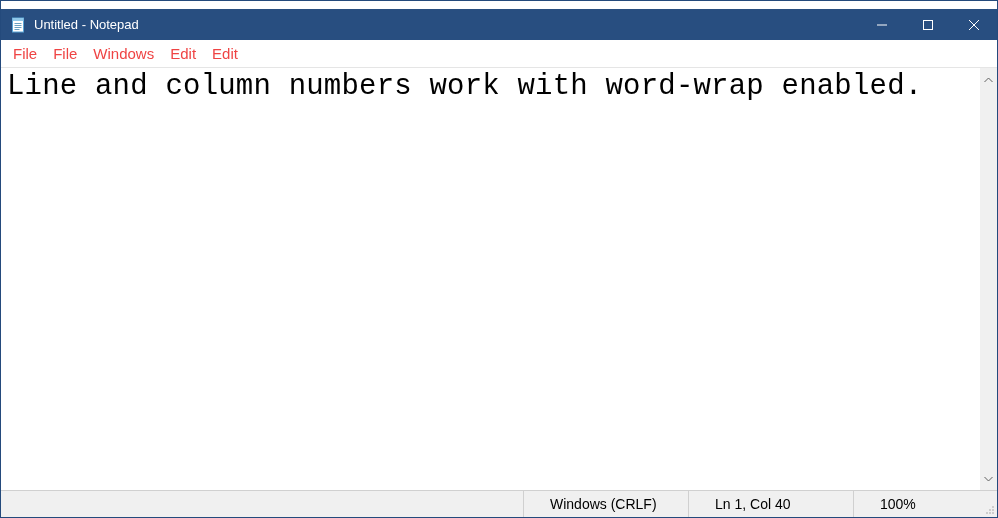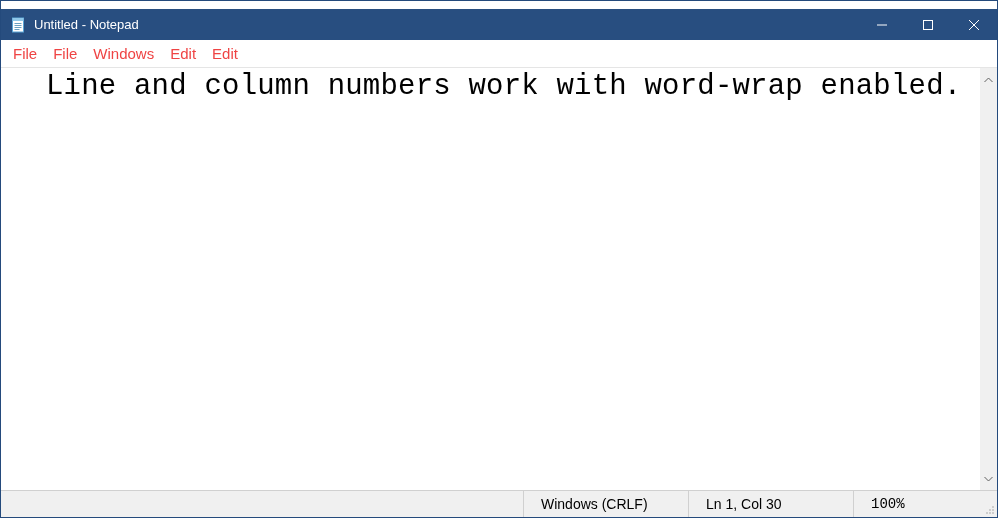--- a/index.html
+++ b/index.html
@@ -56,21 +56,20 @@
       font-size: 29px;
       line-height: 1.18;
       letter-spacing: 0.2px;
       white-space: pre-wrap;
       word-wrap: break-word;
       outline: none;
       border: none;
       resize: none;
       overflow: hidden;
       color: #000;
-      margin-left: 39px;
     }
     .vscroll {
       width: 17px;
       background: #f0f0f0;
       display: flex; flex-direction: column; align-items: center; justify-content: space-between;
       padding: 3px 0;
     }
     .vscroll .arrow {
       width: 100%; height: 17px;
       display:flex;align-items:center;justify-content:center;
@@ -81,27 +80,27 @@
       height: 27px;
       background: #f0f0f0;
       border-top: 1px solid #d0d0d0;
       display: flex;
       font-size: 14px;
       color: #000;
     }
     .status-cell {
       border-left: 1px solid #d0d0d0;
       display: flex; align-items: center;
-      padding: 0 17px;
+      padding: 0 26px;
       white-space: nowrap;
     }
     .status-flex { flex: 1 1 auto; border-left: none; }
     .status-eol { width: 165px; }
     .status-pos { width: 165px; }
-    .status-zoom { width: 130px; font-family: Liberation Mono, monospace; }
+    .status-zoom { width: 130px; }
     .grip {
       width: 14px;
       display:flex;align-items:flex-end;justify-content:flex-end;
       padding: 0 2px 2px 0;
       color:#a0a0a0;
     }
   </style>
 </head>
 <body>
 
@@ -163,21 +162,21 @@
       </div>
     </div>
   </div>
 
   <div class="statusbar">
     <div class="status-cell status-flex"></div>
     <div class="status-cell status-eol">
       <span>Windows (CRLF)</span>
     </div>
     <div class="status-cell status-pos">
-      <span>Ln 1, Col 30</span>
+      <span>Ln 1, Col 40</span>
     </div>
     <div class="status-cell status-zoom">
       <span>100%</span>
     </div>
     <div class="grip">
       <svg width="10" height="10" viewBox="0 0 10 10">
         <circle cx="8" cy="2" r="0.8" fill="#a0a0a0"></circle>
         <circle cx="5" cy="5" r="0.8" fill="#a0a0a0"></circle>
         <circle cx="8" cy="5" r="0.8" fill="#a0a0a0"></circle>
         <circle cx="2" cy="8" r="0.8" fill="#a0a0a0"></circle>

